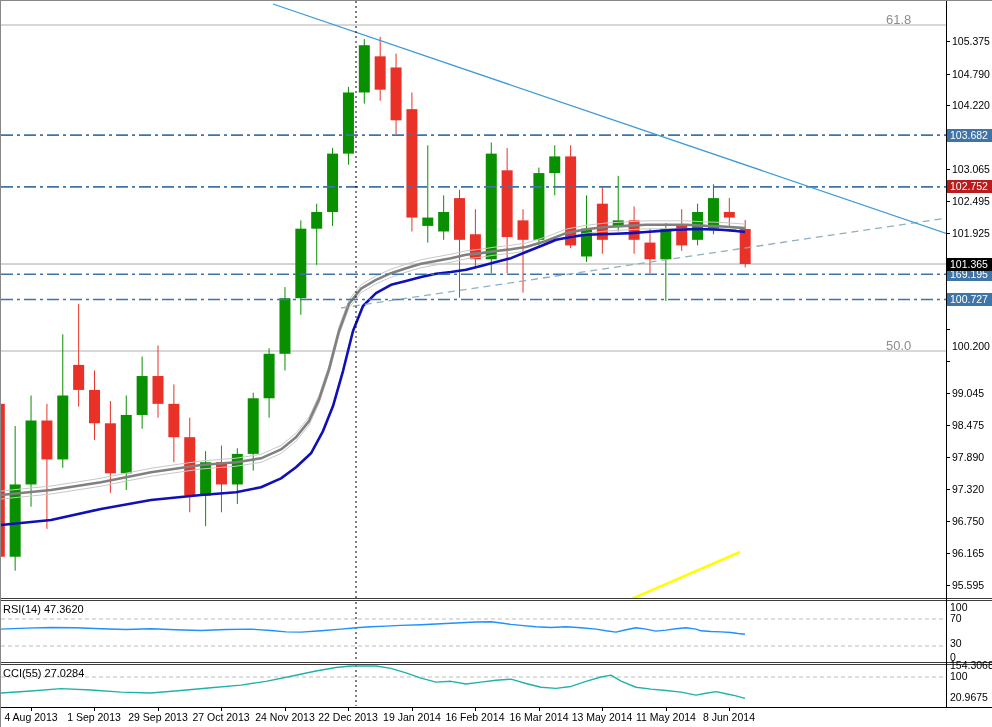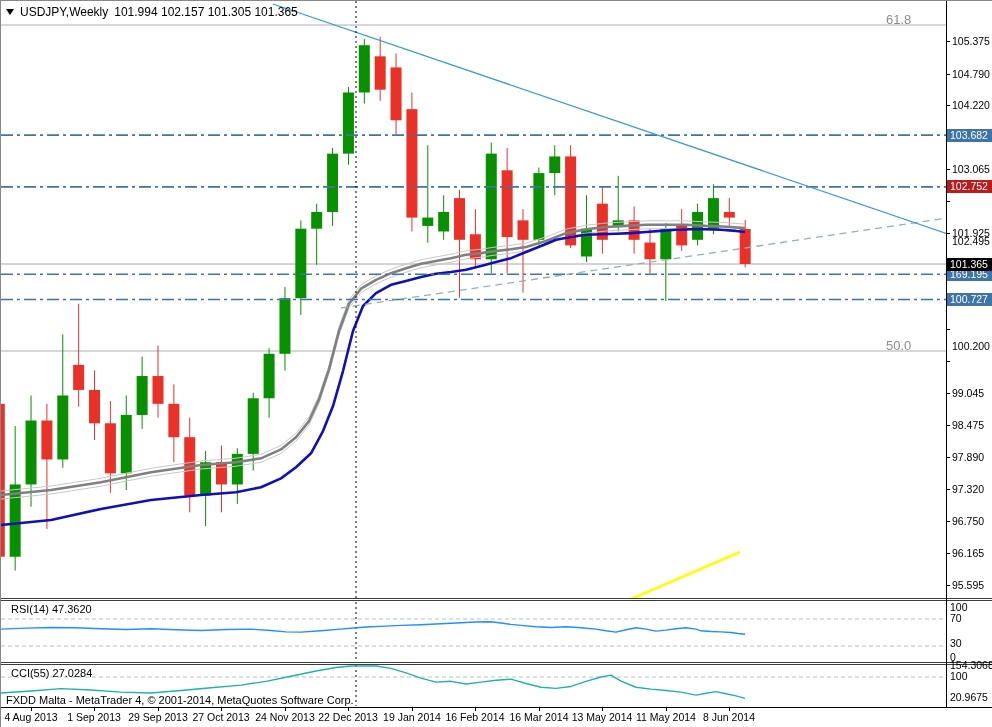--- a/index.html
+++ b/index.html
@@ -2,43 +2,38 @@
 <html><head>
 <meta charset="utf-8">
 <style>
   html,body{margin:0;padding:0;background:#fff;}
   #screen{position:relative;width:992px;height:727px;background:#fff;overflow:hidden;
           font-family:"Liberation Sans",sans-serif;color:#000;border-top:1px solid #888;border-left:1px solid #888;box-sizing:border-box;}
   .panel{position:absolute;left:0;}
   svg{position:absolute;left:0;top:0;}
   #header{position:absolute;left:5px;top:4px;font-size:12px;z-index:20;display:flex;align-items:center;gap:6px;}
   #dd{width:0;height:0;border-left:4px solid transparent;border-right:4px solid transparent;border-top:6px solid #000;display:inline-block;}
-  .indlabel{position:absolute;left:10px;font-size:11px;z-index:20;}
+  .indlabel{position:absolute;left:2px;font-size:11px;z-index:20;}
   #copyright{position:absolute;left:5px;top:693px;font-size:11px;z-index:21;}
   .sep{position:absolute;left:0;width:992px;height:1px;background:#3c3c3c;z-index:15;}
   #vaxis{position:absolute;left:945px;top:0;width:1px;height:706px;background:#000;z-index:16;}
   #haxis{position:absolute;left:0;top:706px;width:992px;height:1px;background:#000;z-index:16;}
   .plabel{position:absolute;left:951px;width:41px;font-size:10.5px;line-height:12px;white-space:nowrap;z-index:17;}
   .pbox{position:absolute;left:946px;width:69px;font-size:10.5px;line-height:13px;height:13px;color:#fff;padding-left:3px;box-sizing:border-box;white-space:nowrap;z-index:18;}
   .ptick{position:absolute;left:945px;width:4px;height:1px;background:#000;z-index:17;}
   .fiblabel{position:absolute;width:60px;text-align:left;font-size:13px;color:#8c8c8c;z-index:14;}
   .dlabel{position:absolute;top:710px;width:76px;text-align:center;font-size:10.5px;white-space:nowrap;z-index:17;}
   .dtick{position:absolute;top:707px;width:1px;height:3px;background:#000;z-index:17;}
   .slabel{position:absolute;left:949px;font-size:10.5px;line-height:11px;white-space:nowrap;z-index:17;}
 </style>
 </head>
 <body>
 
 <div id="screen">
 
-  <div id="header">
-    <span id="dd"></span>
-    <span>USDJPY,Weekly</span>
-    <span>101.994 102.157 101.305 101.365</span>
-  </div>
 
   <div class="panel" id="main-panel" style="top:0;width:945px;height:597px;">
       <svg width="945" height="597">
         <line x1="0" y1="24" x2="945" y2="24" stroke="#b0b0b0" stroke-width="1"></line>
         <line x1="0" y1="350" x2="945" y2="350" stroke="#b0b0b0" stroke-width="1"></line>
         <line x1="0" y1="263" x2="945" y2="263" stroke="#a8a8a8" stroke-width="1"></line>
         <line x1="-1.7" y1="388.934" x2="-1.7" y2="575.1939999999997" stroke="#e93128" stroke-width="1"></line>
         <rect x="-7.2" y="402.83400000000006" width="11" height="152.89999999999998" fill="#e93128"></rect>
         <line x1="14.17" y1="425.07399999999956" x2="14.17" y2="569.634" stroke="#089000" stroke-width="1"></line>
         <rect x="8.67" y="483.4539999999994" width="11" height="72.28000000000065" fill="#089000"></rect>
@@ -167,39 +162,38 @@
 
   <div class="indlabel" style="top:666px;">CCI(55) 27.0284</div>
   <div class="panel" id="cci-panel" style="top:664px;width:945px;height:41px;">
       <svg width="945" height="41">
         <line x1="0" y1="12" x2="945" y2="12" stroke="#bdbdbd" stroke-width="1" stroke-dasharray="4 3"></line>
         <line x1="355" y1="0" x2="355" y2="41" stroke="#000" stroke-width="1" stroke-dasharray="2 3"></line>
         <polyline points="0,27.93 30,26.04 60,23.61 90,24.96 120,27.12 150,27.93 180,25.5 210,22.8 240,20.1 265,16.32 290,11.19 315,6.06 335,2.549999999999999 350,1 360,1 375,1 390,3.3599999999999994 405,7.949999999999999 420,13.08 435,17.130000000000003 450,16.32 465,19.02 480,17.130000000000003 495,15.24 510,14.16 525,18.48 540,22.26 555,23.34 570,21.450000000000003 585,16.32 600,12 610,10.11 620,16.05 635,22.26 650,24.15 665,25.5 680,27.12 695,30.09 705,28.200000000000003 715,26.580000000000002 725,28.740000000000002 735,30.900000000000002 744,33.3381" fill="none" stroke="#20b2aa" stroke-width="1.4" stroke-linejoin="round"></polyline>
       </svg>
     </div>
 
-  <div id="copyright">FXDD Malta - MetaTrader 4, © 2001-2014, MetaQuotes Software Corp.</div>
 
   <div id="vaxis"></div>
   <div id="haxis"></div>
 
   <div id="price-axis"></div>
   <div id="date-axis"></div>
 
 <div style="left:885px;top:11px;" class="fiblabel">61.8</div>
     <div style="left:885px;top:337px;" class="fiblabel">50.0</div>
     <div style="top:34.0439999999997px;" class="plabel">105.375</div>
     <div style="top:40.0439999999997px;" class="ptick"></div>
     <div style="top:66.56999999999937px;" class="plabel">104.790</div>
     <div style="top:72.56999999999937px;" class="ptick"></div>
     <div style="top:98.26199999999977px;" class="plabel">104.220</div>
     <div style="top:104.26199999999977px;" class="ptick"></div>
     <div style="top:162.47999999999985px;" class="plabel">103.065</div>
     <div style="top:168.47999999999985px;" class="ptick"></div>
-    <div style="top:194.17199999999946px;margin-top:40px;" class="plabel">102.495</div>
+    <div style="top:194.17199999999946px;" class="plabel">102.495</div>
     <div style="top:200.17199999999946px;" class="ptick"></div>
     <div style="top:225.86399999999986px;" class="plabel">101.925</div>
     <div style="top:231.86399999999986px;" class="ptick"></div>
     <div style="top:339px;" class="plabel">100.200</div>
     <div style="top:327.77399999999955px;" class="ptick"></div>
     <div style="top:354.3px;margin-left:40px;" class="plabel">99.615</div>
     <div style="top:360.3px;" class="ptick"></div>
     <div style="top:385.9919999999996px;" class="plabel">99.045</div>
     <div style="top:391.9919999999996px;" class="ptick"></div>
     <div style="top:417.684px;" class="plabel">98.475</div>

